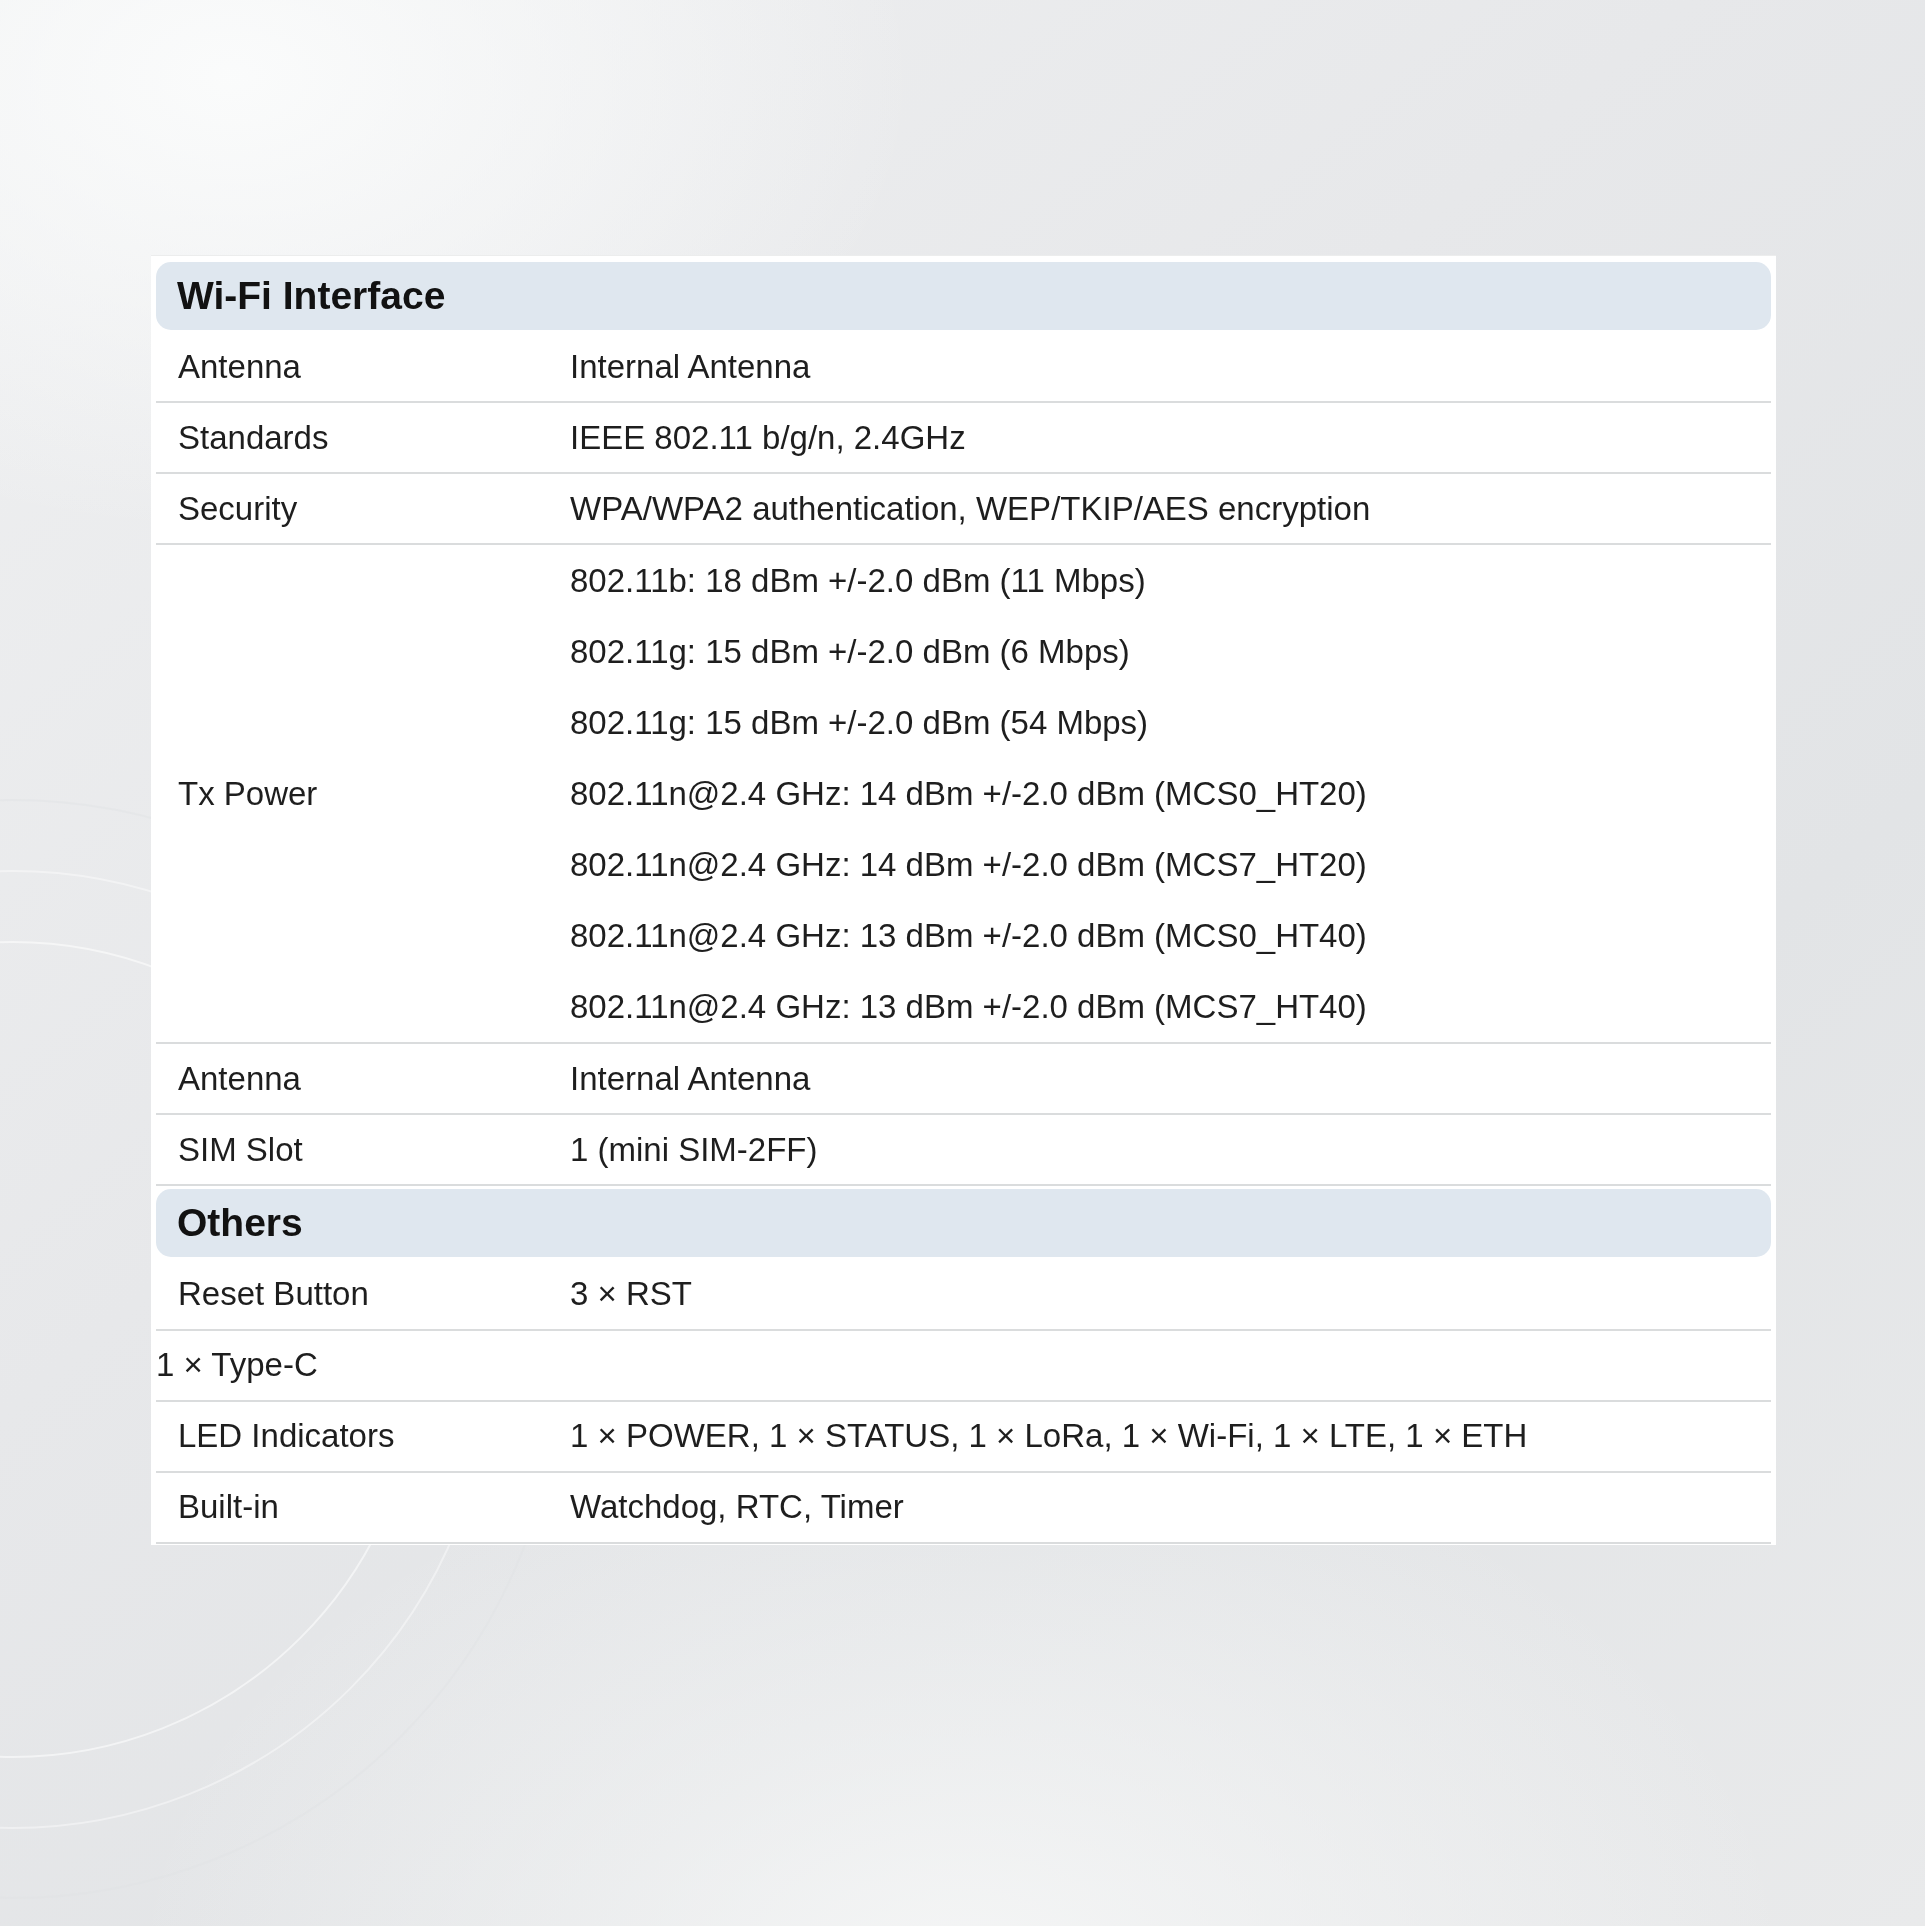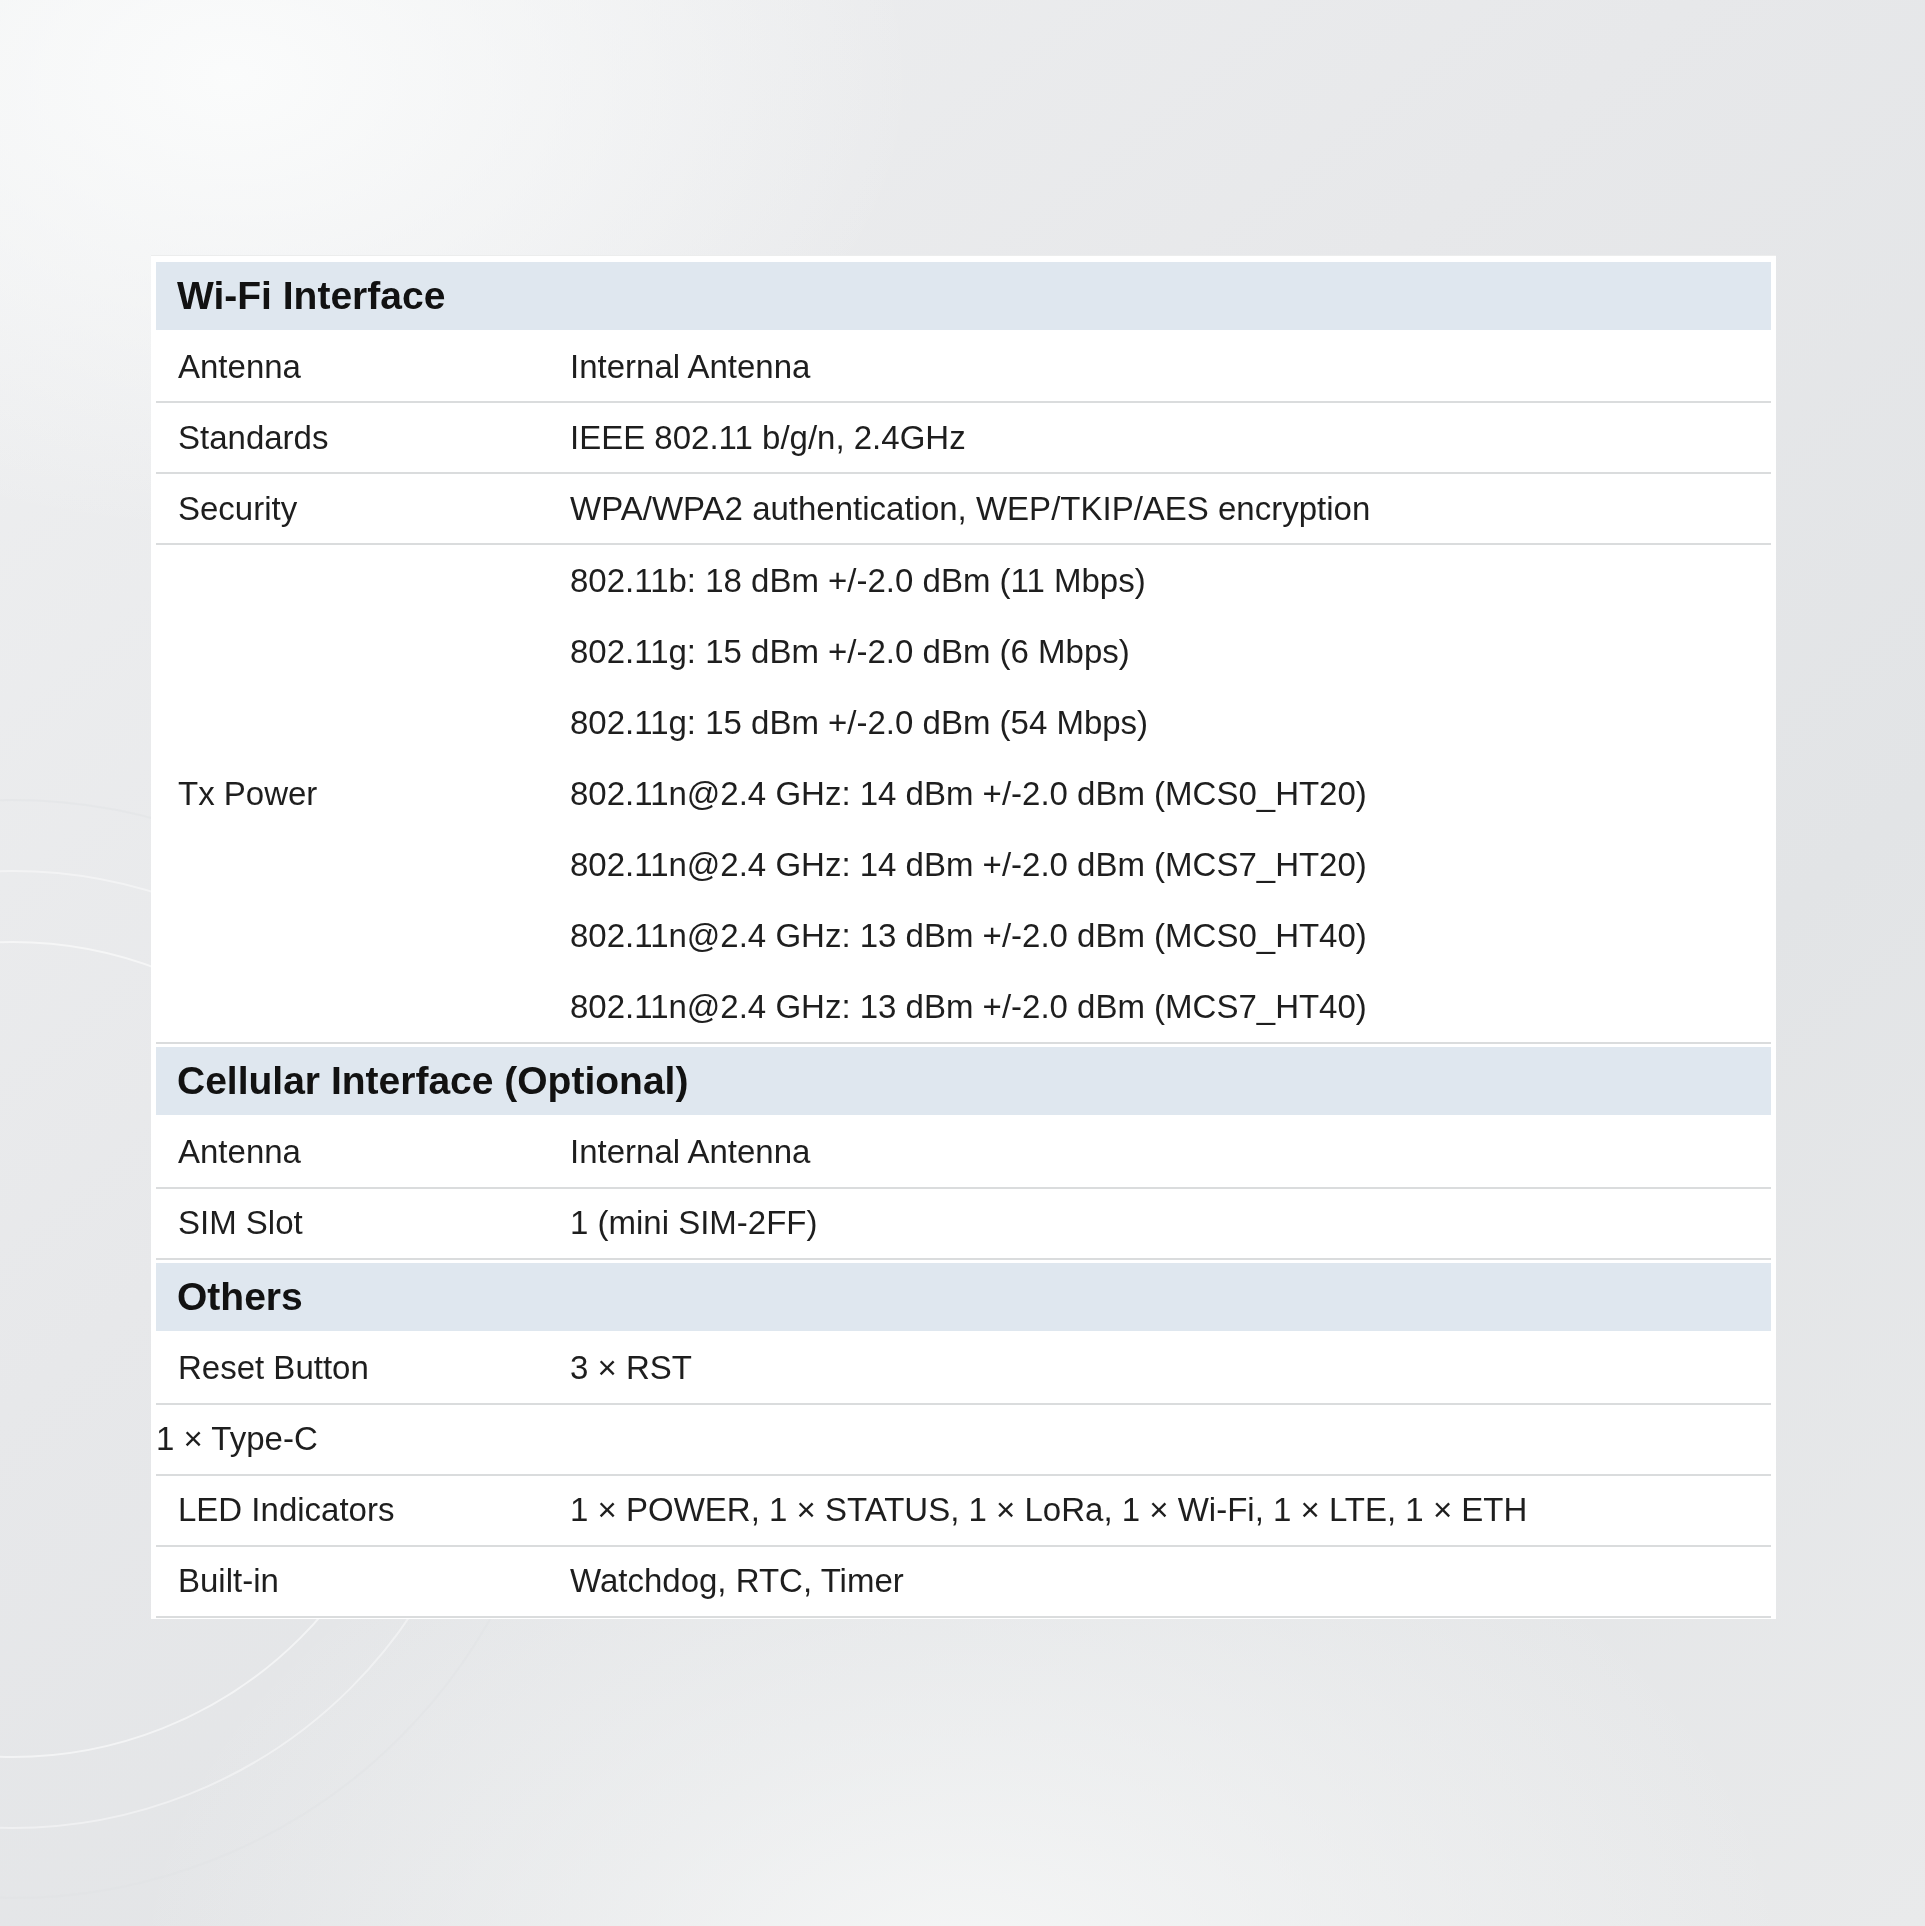--- a/index.html
+++ b/index.html
@@ -41,20 +41,21 @@
     height: 68px;
     margin: 2.8px 0;
     background: #dfe7ef;
     display: flex;
     align-items: center;
     padding-left: 21px;
     font-size: 39px;
     font-weight: bold;
     color: #121212;
     letter-spacing: 0px;
+    border-radius: 15px;
   }
   .row {
     display: flex;
     align-items: center;
     min-height: 69px;
     border-bottom: 2.1px solid #dadcdd;
     color: #1e1e1e;
     font-size: 33px;
   }
   .row .label {
@@ -106,23 +107,20 @@
         <div class="line">802.11b: 18 dBm +/-2.0 dBm (11 Mbps)</div>
         <div class="line">802.11g: 15 dBm +/-2.0 dBm (6 Mbps)</div>
         <div class="line">802.11g: 15 dBm +/-2.0 dBm (54 Mbps)</div>
         <div class="line">802.11n@2.4 GHz: 14 dBm +/-2.0 dBm (MCS0_HT20)</div>
         <div class="line">802.11n@2.4 GHz: 14 dBm +/-2.0 dBm (MCS7_HT20)</div>
         <div class="line">802.11n@2.4 GHz: 13 dBm +/-2.0 dBm (MCS0_HT40)</div>
         <div class="line">802.11n@2.4 GHz: 13 dBm +/-2.0 dBm (MCS7_HT40)</div>
       </div>
     </div>
 
-    <div class="section-header">
-      <span>Cellular Interface (Optional)</span>
-    </div>
 
     <div class="row">
       <div class="label">Antenna</div>
       <div class="value">Internal Antenna</div>
     </div>
 
     <div class="row">
       <div class="label">SIM Slot</div>
       <div class="value">1 (mini SIM-2FF)</div>
     </div>

